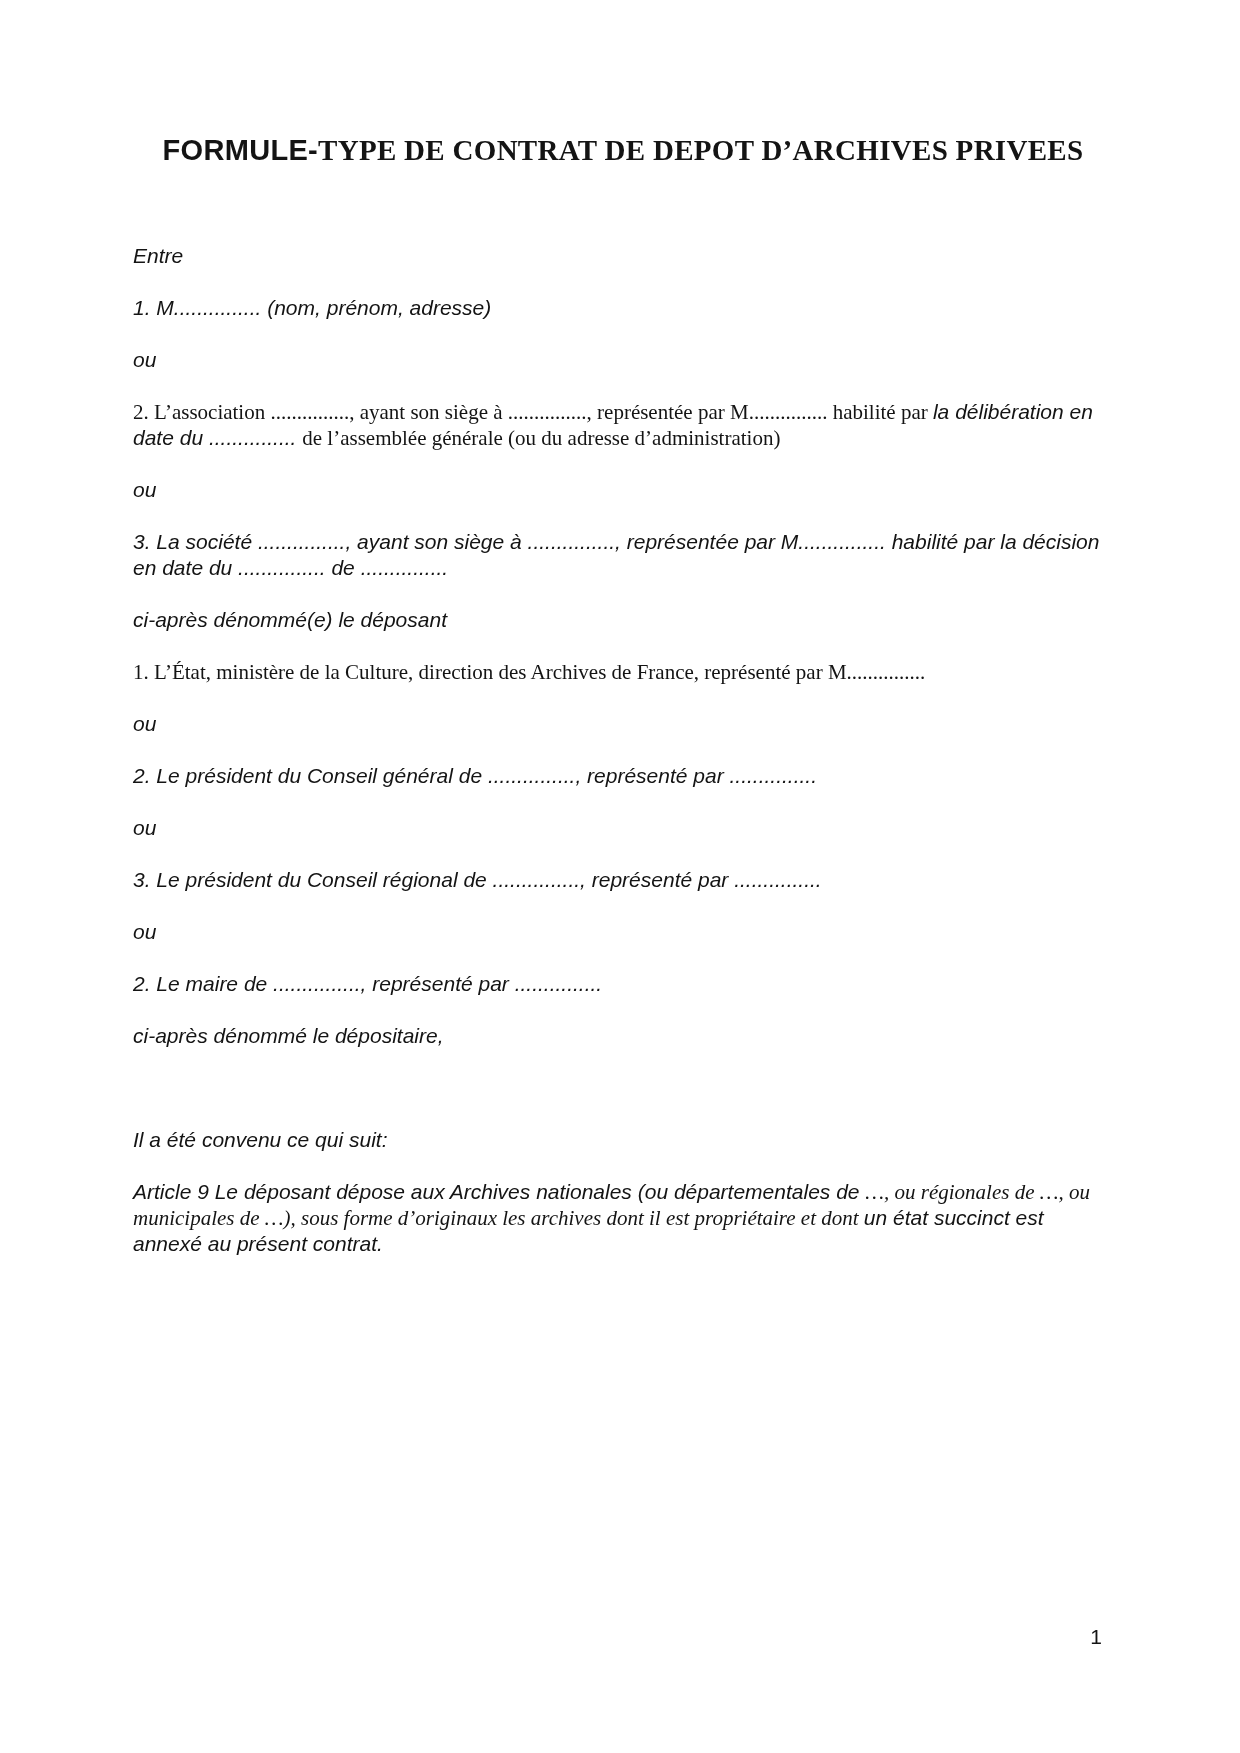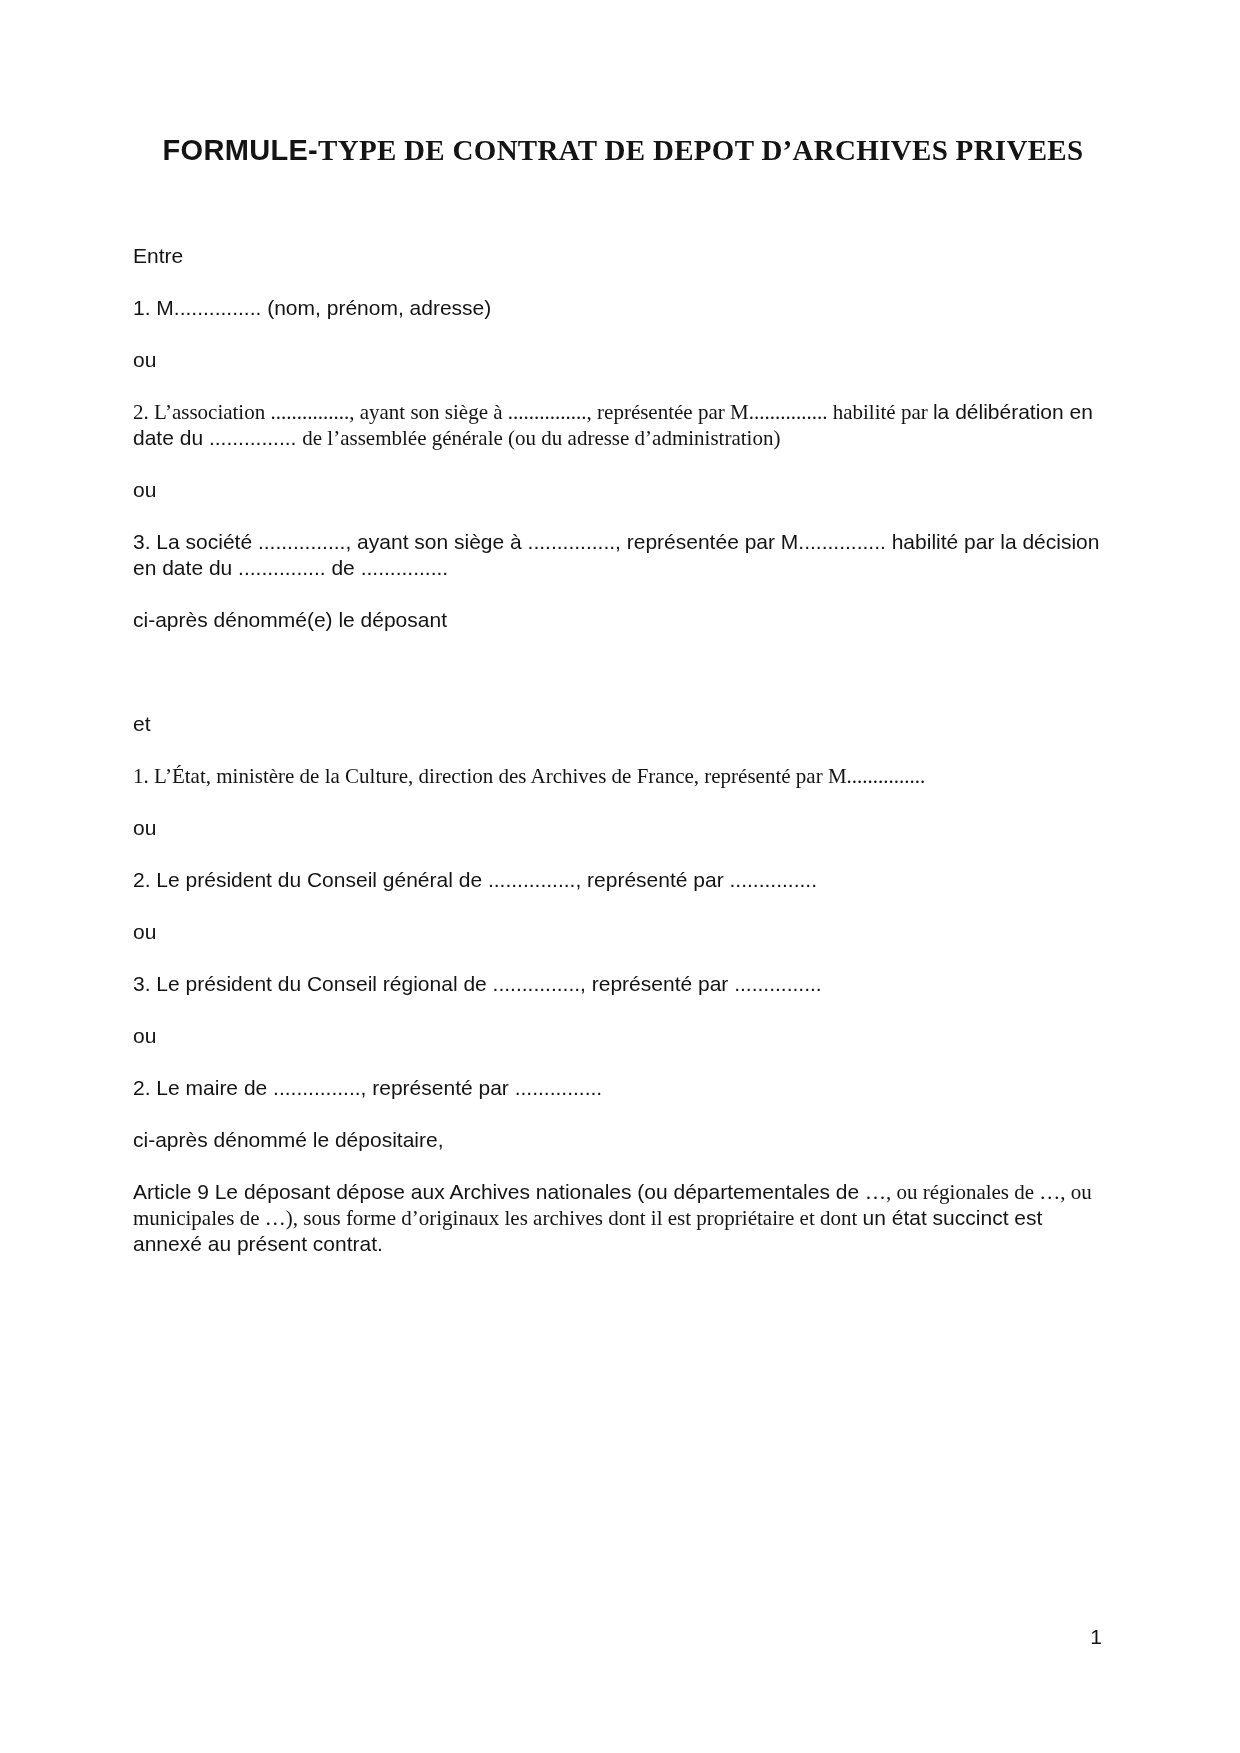--- a/index.html
+++ b/index.html
@@ -29,21 +29,21 @@
     white-space: nowrap;
   }
   .t-sans { font-family: "Liberation Sans", sans-serif; }
   .t-serif { font-family: "Liberation Serif", serif; }
 
   p {
     margin: 26px 0 0 0;
     font-size: 21px;
     line-height: 26px;
   }
-  .sans  { font-family: "Liberation Sans", sans-serif; }
+  .sans  { font-family: "Liberation Sans", sans-serif; font-style: italic; }
   .serif { font-family: "Liberation Serif", serif; }
   .first { margin-top: 76px; }
   .gap-large { margin-top: 78px; }
 
   .page-number {
     position: absolute;
     top: 1620px;
     right: 138px;
     font-family: "Liberation Sans", sans-serif;
     font-size: 21px;
@@ -64,37 +64,37 @@
   <p class="sans">ou</p>
 
   <p class="serif"><span class="serif">2. L’association ..............., ayant son siège à ..............., représentée par M............... habilité par </span><span class="sans">la délibération en date du ............... </span><span class="serif">de l’assemblée générale (ou du adresse d’administration)</span></p>
 
   <p class="sans">ou</p>
 
   <p class="sans">3. La société ..............., ayant son siège à ..............., représentée par M............... habilité par la décision en date du ............... de ...............</p>
 
   <p class="sans">ci-après dénommé(e) le déposant</p>
 
-  <p class="sans gap-large">et</p>
 
   <p class="serif">1. L’État, ministère de la Culture, direction des Archives de France, représenté par M...............</p>
 
   <p class="sans">ou</p>
 
   <p class="sans">2. Le président du Conseil général de ..............., représenté par ...............</p>
 
   <p class="sans">ou</p>
 
   <p class="sans">3. Le président du Conseil régional de ..............., représenté par ...............</p>
 
   <p class="sans">ou</p>
 
   <p class="sans">2. Le maire de ..............., représenté par ...............</p>
 
   <p class="sans">ci-après dénommé le dépositaire,</p>
 
+  <p class="sans gap-large">Il a été convenu ce qui suit:</p>
 
   <p class="sans"><span class="sans">Article 9 Le déposant dépose aux Archives nationales (ou départementales de </span><span class="serif">…, ou régionales de …, ou municipales de …), sous forme d’originaux les archives dont il est propriétaire et dont </span><span class="sans">un état succinct est annexé au présent contrat.</span></p>
 
 
   <div class="page-number">1</div>
 
 </div>
 
 </body></html>

